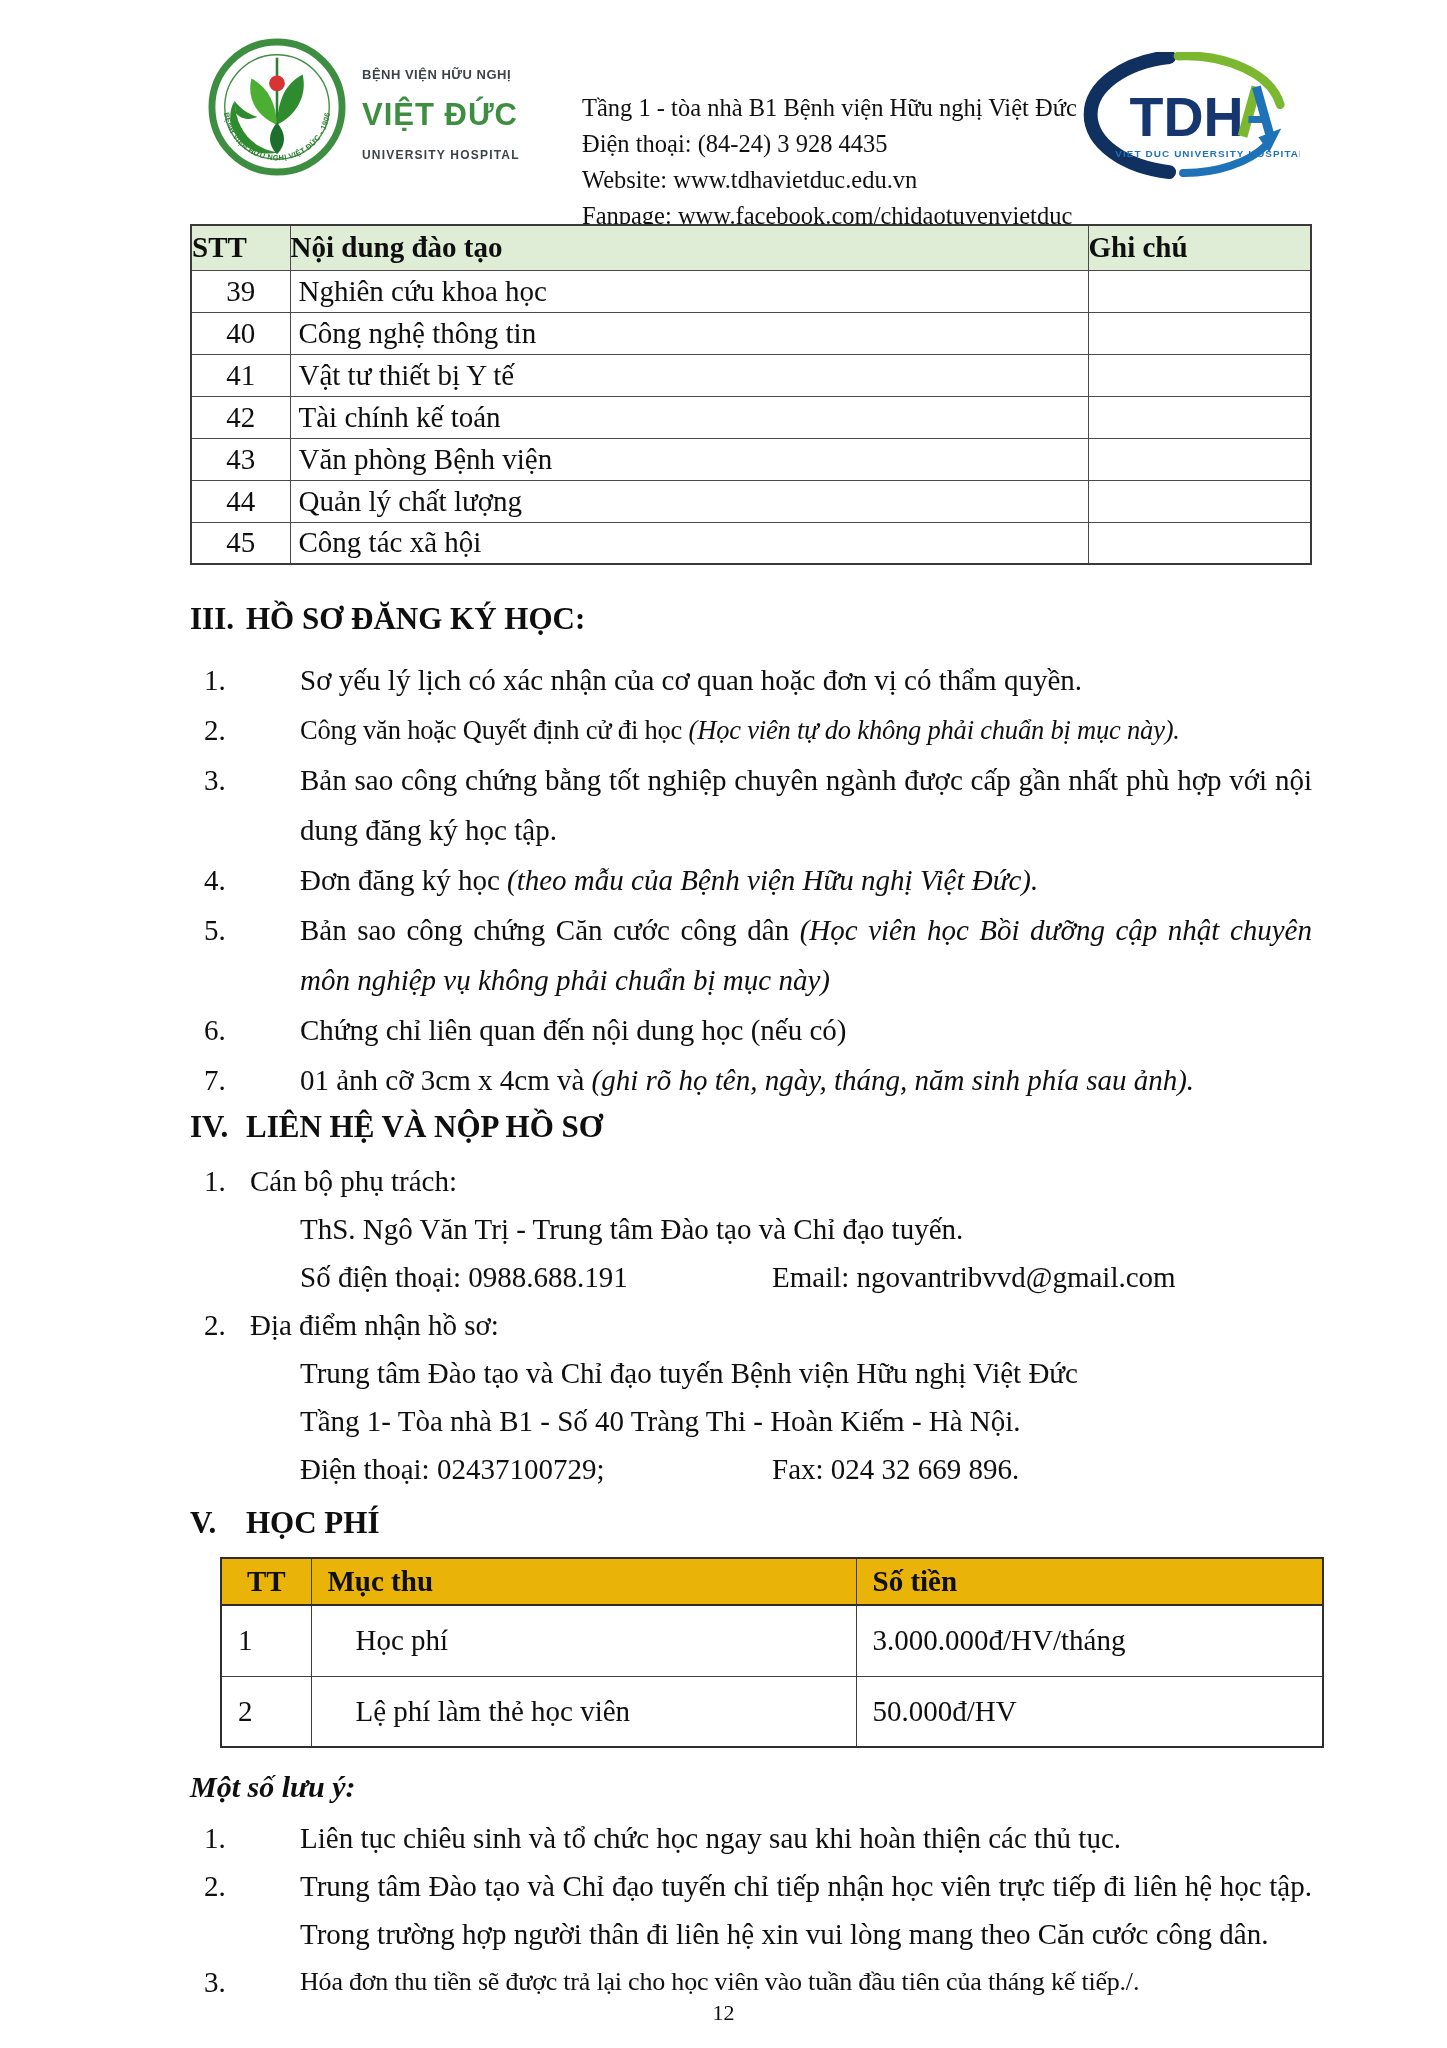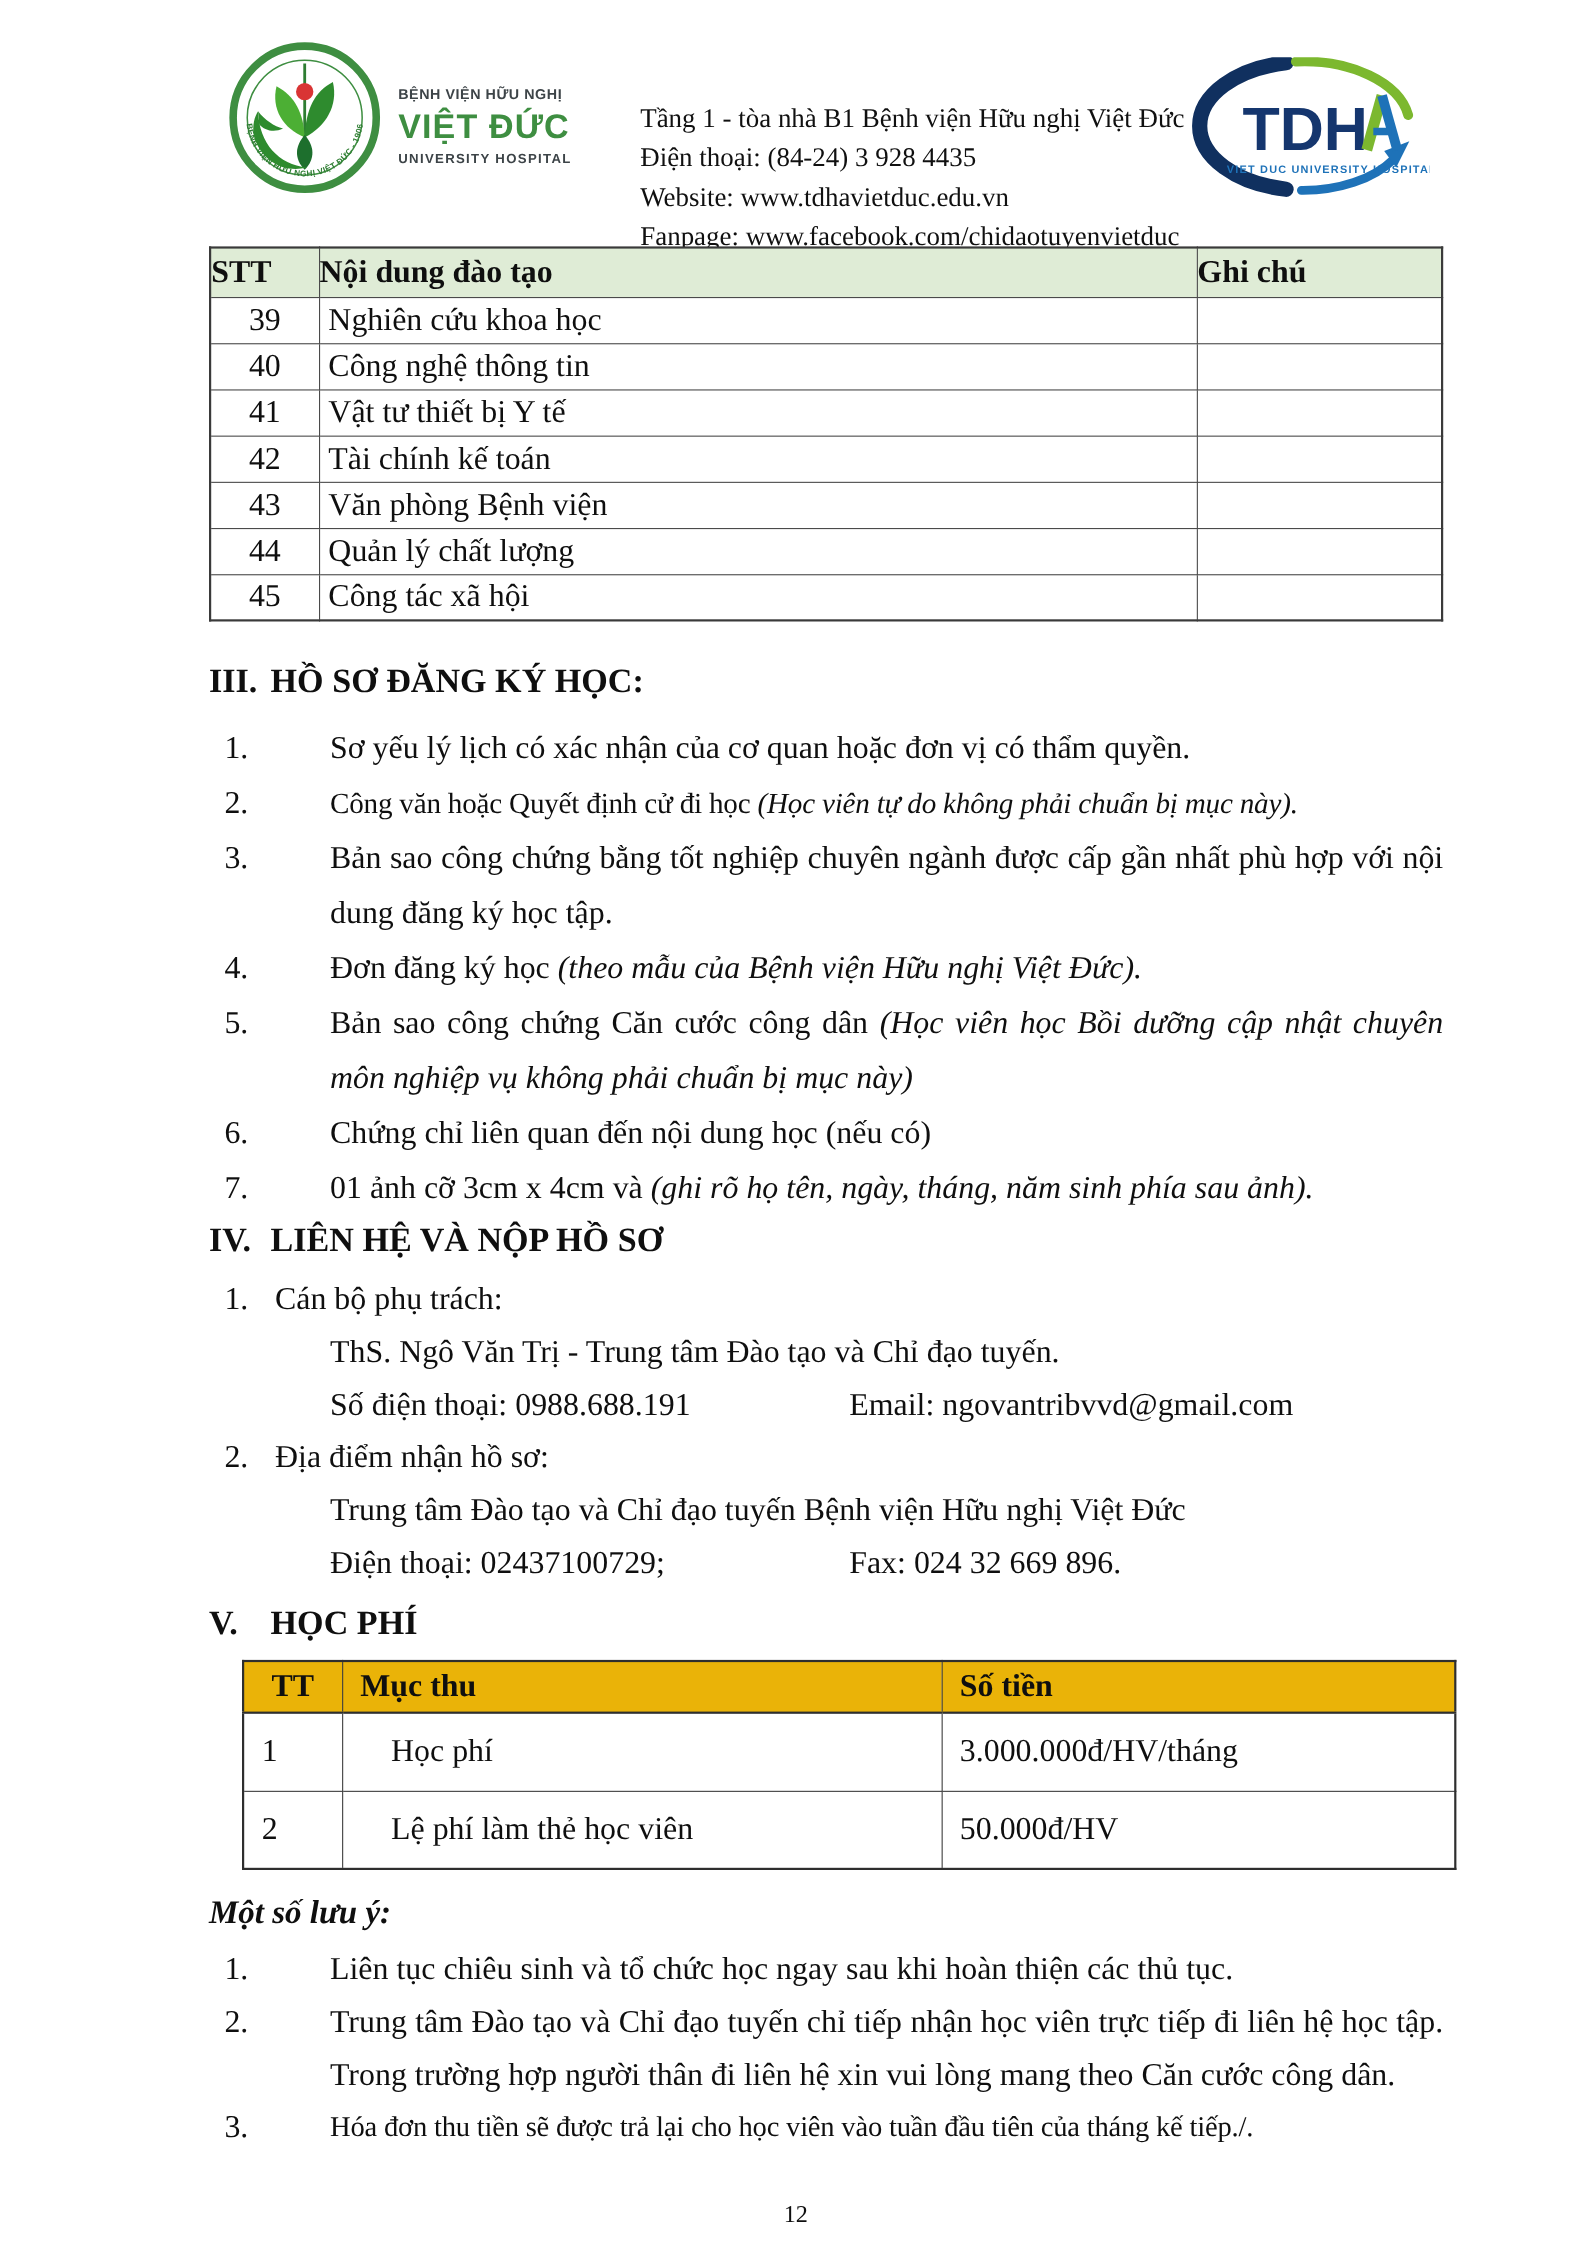--- a/index.html
+++ b/index.html
@@ -3,21 +3,21 @@
 <meta charset="utf-8">
 <style>
   * { margin:0; padding:0; box-sizing:border-box; }
   html,body { background:#ffffff; }
   body { font-family:"Liberation Serif", serif; color:#0f0f0f; }
   .page { position:relative; width:1447px; height:2048px; background:#fff; overflow:hidden; }
 
   
   .header-left { position:absolute; left:208px; top:38px; display:flex; align-items:center; gap:16px; }
   .emblem-svg { width:138px; height:138px; display:block; }
-  .hosp-names { display:flex; flex-direction:column; gap:4px; font-family:"Liberation Sans", sans-serif;margin-top:14px; }
+  .hosp-names { display:flex; flex-direction:column; gap:15px; font-family:"Liberation Sans", sans-serif;margin-top:14px; }
   .hosp-small { font-size:13px; font-weight:bold; color:#3d4448; letter-spacing:.5px; }
   .hosp-main  { font-size:31px; font-weight:bold; color:#3e8e41; letter-spacing:1px; }
   .hosp-eng   { font-size:12px; font-weight:bold; color:#3d4448; letter-spacing:1.2px; }
 
   .header-center { position:absolute; left:582px; top:90px; font-size:24.5px; line-height:36px; color:#101010; }
 
   .header-right { position:absolute; left:1072px; top:52px; }
   .tdha-svg { width:228px; height:134px; display:block; }
 
   
@@ -202,20 +202,21 @@
     </div>
     <div class="l4 detail">ThS. Ngô Văn Trị - Trung tâm Đào tạo và Chỉ đạo tuyến.</div>
     <div class="l4 detail">
       <span class="colspan">Số điện thoại: 0988.688.191</span><span>Email: ngovantribvvd@gmail.com</span>
     </div>
     <div class="l4">
       <span class="n4">2.</span>
       <span>Địa điểm nhận hồ sơ:</span>
     </div>
     <div class="l4 detail">Trung tâm Đào tạo và Chỉ đạo tuyến Bệnh viện Hữu nghị Việt Đức</div>
+    <div class="l4 detail">Tầng 1- Tòa nhà B1 - Số 40 Tràng Thi - Hoàn Kiếm - Hà Nội.</div>
     <div class="l4 detail">
       <span class="colspan">Điện thoại: 02437100729;</span><span>Fax: 024 32 669 896.</span>
     </div>
 
     <div class="sec sec5">
       <span class="sn">V.</span>
       <span>HỌC PHÍ</span>
     </div>
 
     <table class="feetable">

